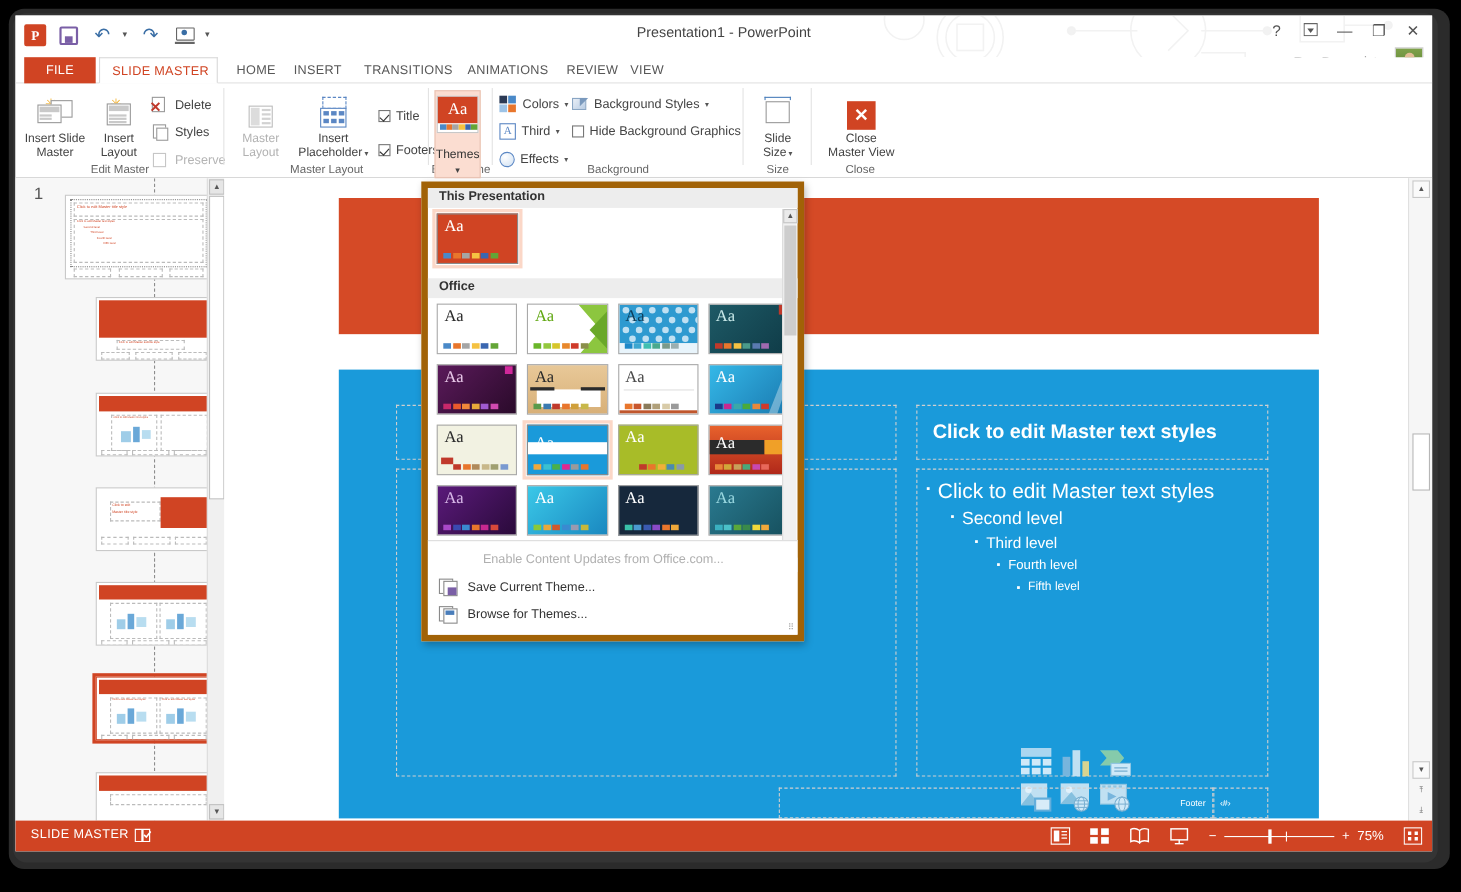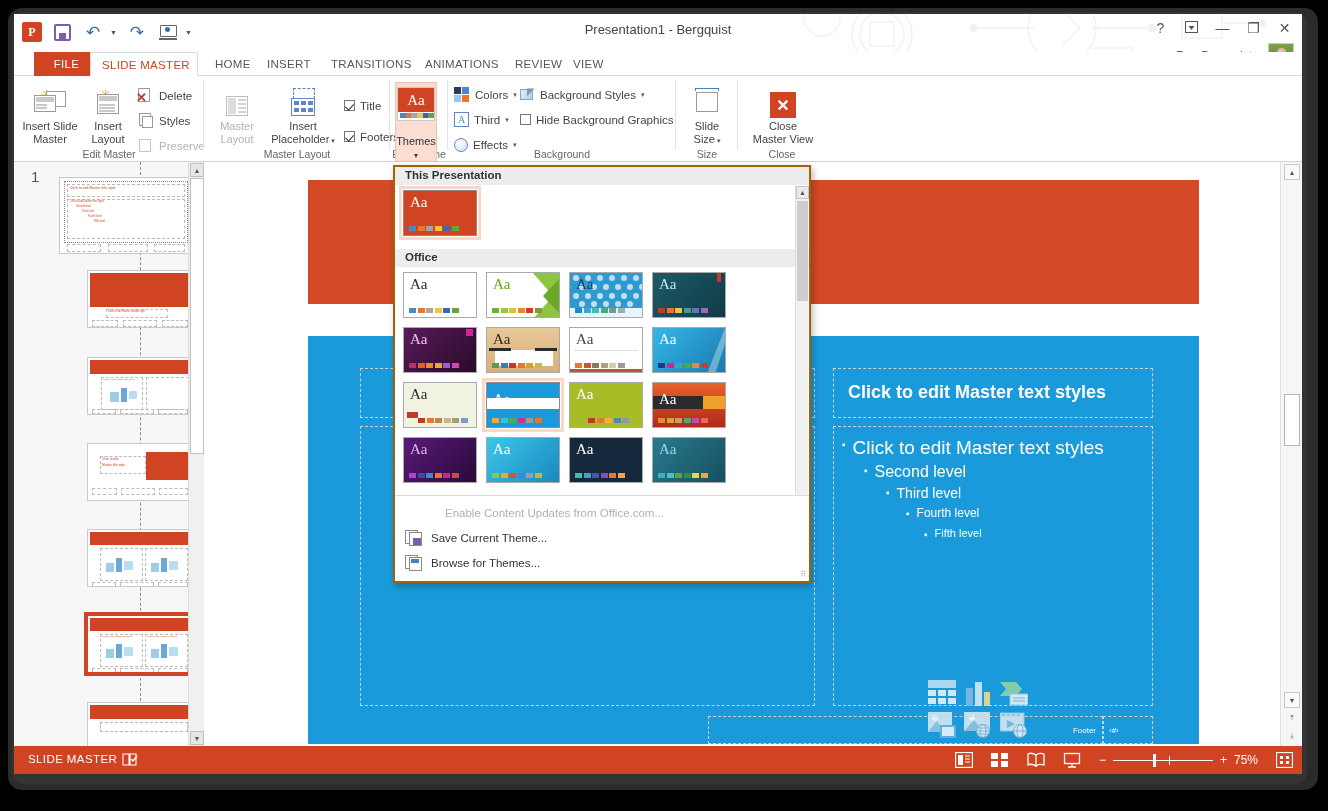--- a/index.html
+++ b/index.html
@@ -57,21 +57,21 @@
            background:linear-gradient(#7fa24a 0%,#6d9140 45%,#4f7033 100%); position:relative;}
   .avatar:before{content:"";position:absolute;left:8px;top:4px;width:9px;height:9px;border-radius:50%;background:#e2bd96;}
   .avatar:after{content:"";position:absolute;left:4px;top:13px;width:17px;height:13px;border-radius:4px 4px 0 0;background:#d8d4cc;}
 
   
   #tabs{ position:absolute; left:0; top:38px; width:100%; height:24px; background:#fff; }
   #tabs .tab{
     position:absolute; top:0; height:24px; line-height:24px; padding:0 11px;
     font-size:11.5px; letter-spacing:.3px; color:#575757; cursor:pointer; white-space:nowrap;
   }
-  #tabs .tab.file{ background:#d04423; color:#fff;margin-left:12px; }
+  #tabs .tab.file{ background:#d04423; color:#fff; }
   #tabs .tab.active{ color:#d04423; background:#fff; }
   #tabs .underline{ position:absolute; left:0; top:23px; width:100%; height:1px; background:#d9d9d9;}
 
   
   #ribbon{ position:absolute; left:0; top:62px; width:100%; height:86px; background:#fff; border-bottom:1px solid #d4d4d4;}
   .rgroup{ position:absolute; top:0; height:86px; }
   .rgroup .glabel{ position:absolute; bottom:2px; width:100%; text-align:center; font-size:10.5px; color:#666;}
   .rgroup .sep{ position:absolute; right:0; top:4px; width:1px; height:70px; background:#e3e3e3;}
 
   .bigbtn{ position:absolute; top:6px; width:60px; text-align:center; cursor:pointer;}
@@ -136,22 +136,22 @@
   #themes-btn{ position:absolute; left:381px; top:68px; width:42px; height:80px; background:#fbddd1;
                border:1px solid #e9c3b3; z-index:40;}
   #themes-btn .lbl{position:absolute;bottom:14px;width:100%;text-align:center;font-size:11px;color:#333;}
   #themes-btn .ar{position:absolute;bottom:2px;width:100%;text-align:center;font-size:7px;color:#444;}
 
   
   #collapse{position:absolute;right:6px;top:92px;font-size:12px;color:#777;cursor:pointer;}
 
   
   #themes-menu{
-    position:absolute; left:379px; top:151px; width:418px; height:418px;
-    background:#fff; border:2px solid #a16207; box-shadow:2px 3px 7px rgba(0,0,0,.28); z-index:60;
+    position:absolute; left:369px; top:151px; width:348px; height:418px;
+    background:#fff; border:6px solid #a16207; box-shadow:2px 3px 7px rgba(0,0,0,.28); z-index:60;
   }
   .tm-head{ height:18px; background:#ededed; font-size:11.5px; color:#333; padding:2px 0 0 10px; font-weight:bold;}
   .tm-gallery{ position:relative; padding:5px 8px 4px 8px; }
   .tm-row{ display:flex; gap:9px; margin-bottom:9px;}
   .thumb{ width:74px; height:46px; border:1px solid #a9a9a9; position:relative; cursor:pointer; overflow:hidden; background:#fff;}
   .thumb.sel{ outline:3px solid #fbd7c7; outline-offset:1px; border-color:#8a8a8a;}
   .thumb .aa{ position:absolute; left:6px; top:4px; font-size:15px; font-family:"Liberation Serif",serif; line-height:1; z-index:3;}
   .thumb .sws{ position:absolute; left:5px; bottom:4px; display:flex; gap:1.5px; z-index:3;}
   .thumb .sws i{ width:7px; height:5px; display:block;}
   #tm-scroll{ position:absolute; right:1px; top:19px; width:13px; height:330px; background:#f1f1f1; border-left:1px solid #dcdcdc;}
@@ -267,21 +267,21 @@
       <span class="caret">▼</span>
       <div class="ico">
             <span class="redo-ic">↷</span>
           </div>
       <div class="ico">
             <div class="slideshow-ic"></div>
           </div>
       <span class="caret">▼</span>
     </div>
 
-    <div id="win-title">Presentation1 - Bergquist</div>
+    <div id="win-title">Presentation1 - PowerPoint</div>
 
     <div id="win-ctrls">
       <div class="wc">?</div>
       <div class="wc">
         <svg width="13" height="12" viewBox="0 0 13 12">
               <rect x="0.5" y="0.5" width="12" height="11" fill="none" stroke="#555"></rect>
               <path d="M6.5 9 L3.5 5 h6z" fill="#555"></path>
             </svg>
       </div>
       <div class="wc">—</div>

